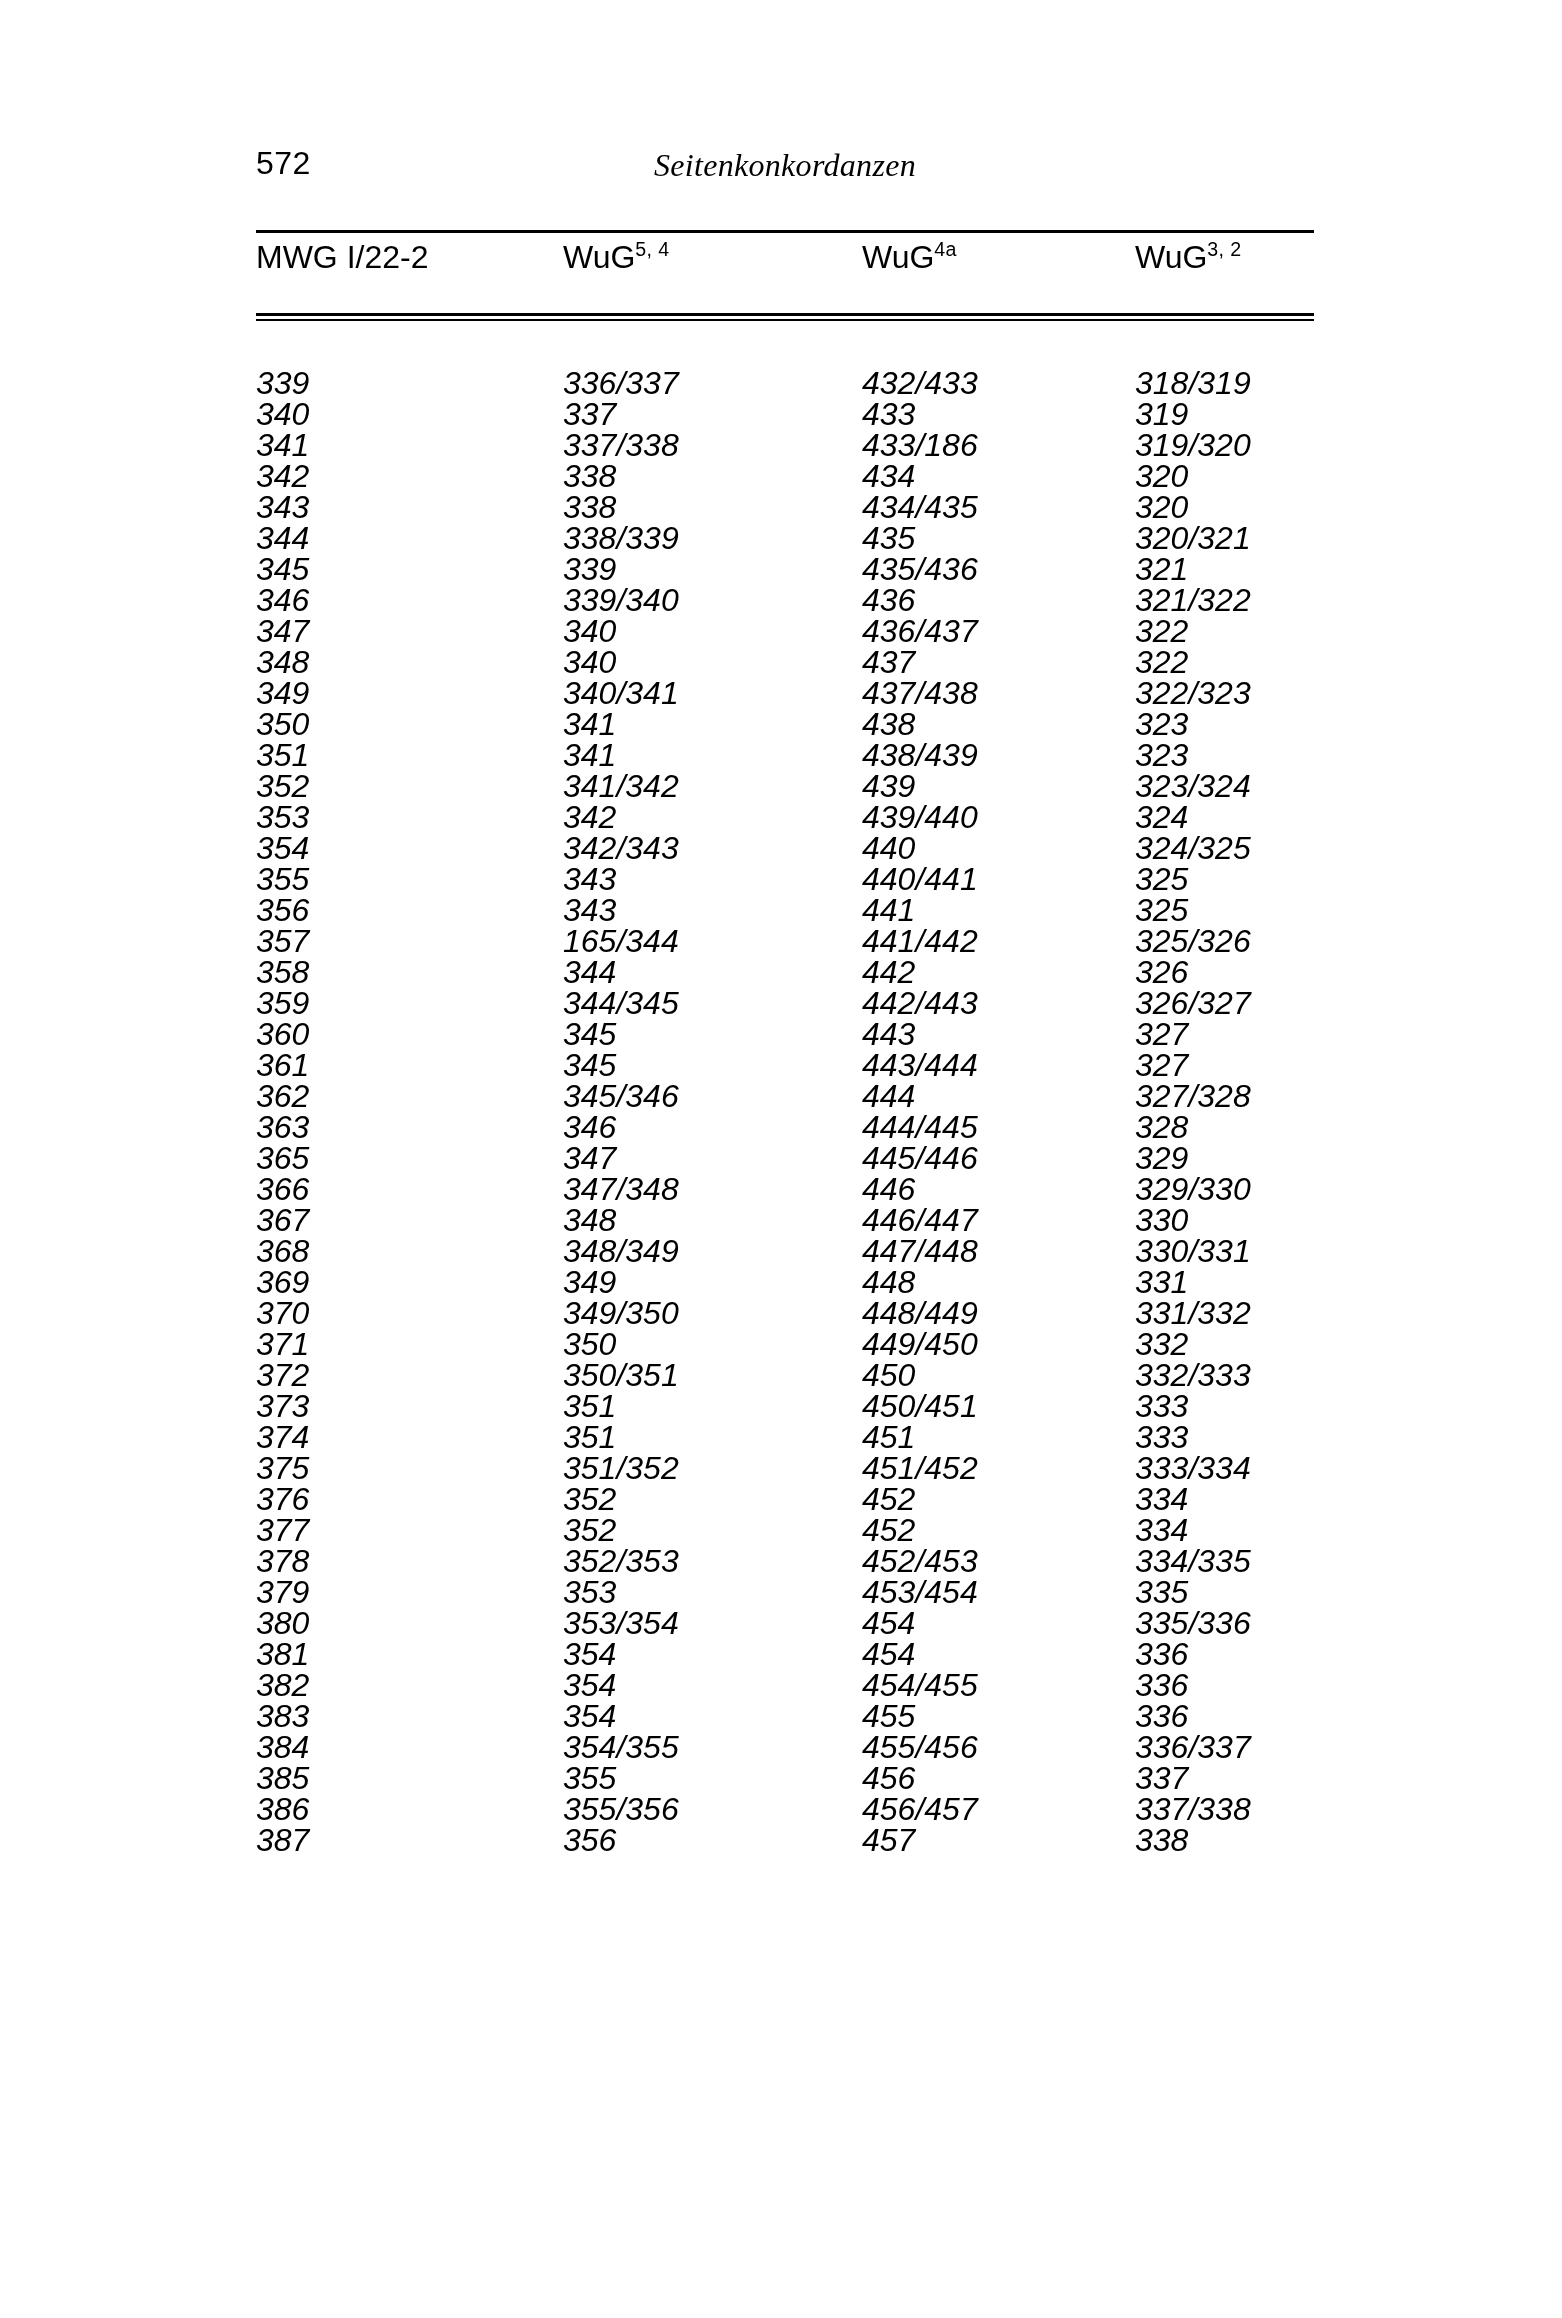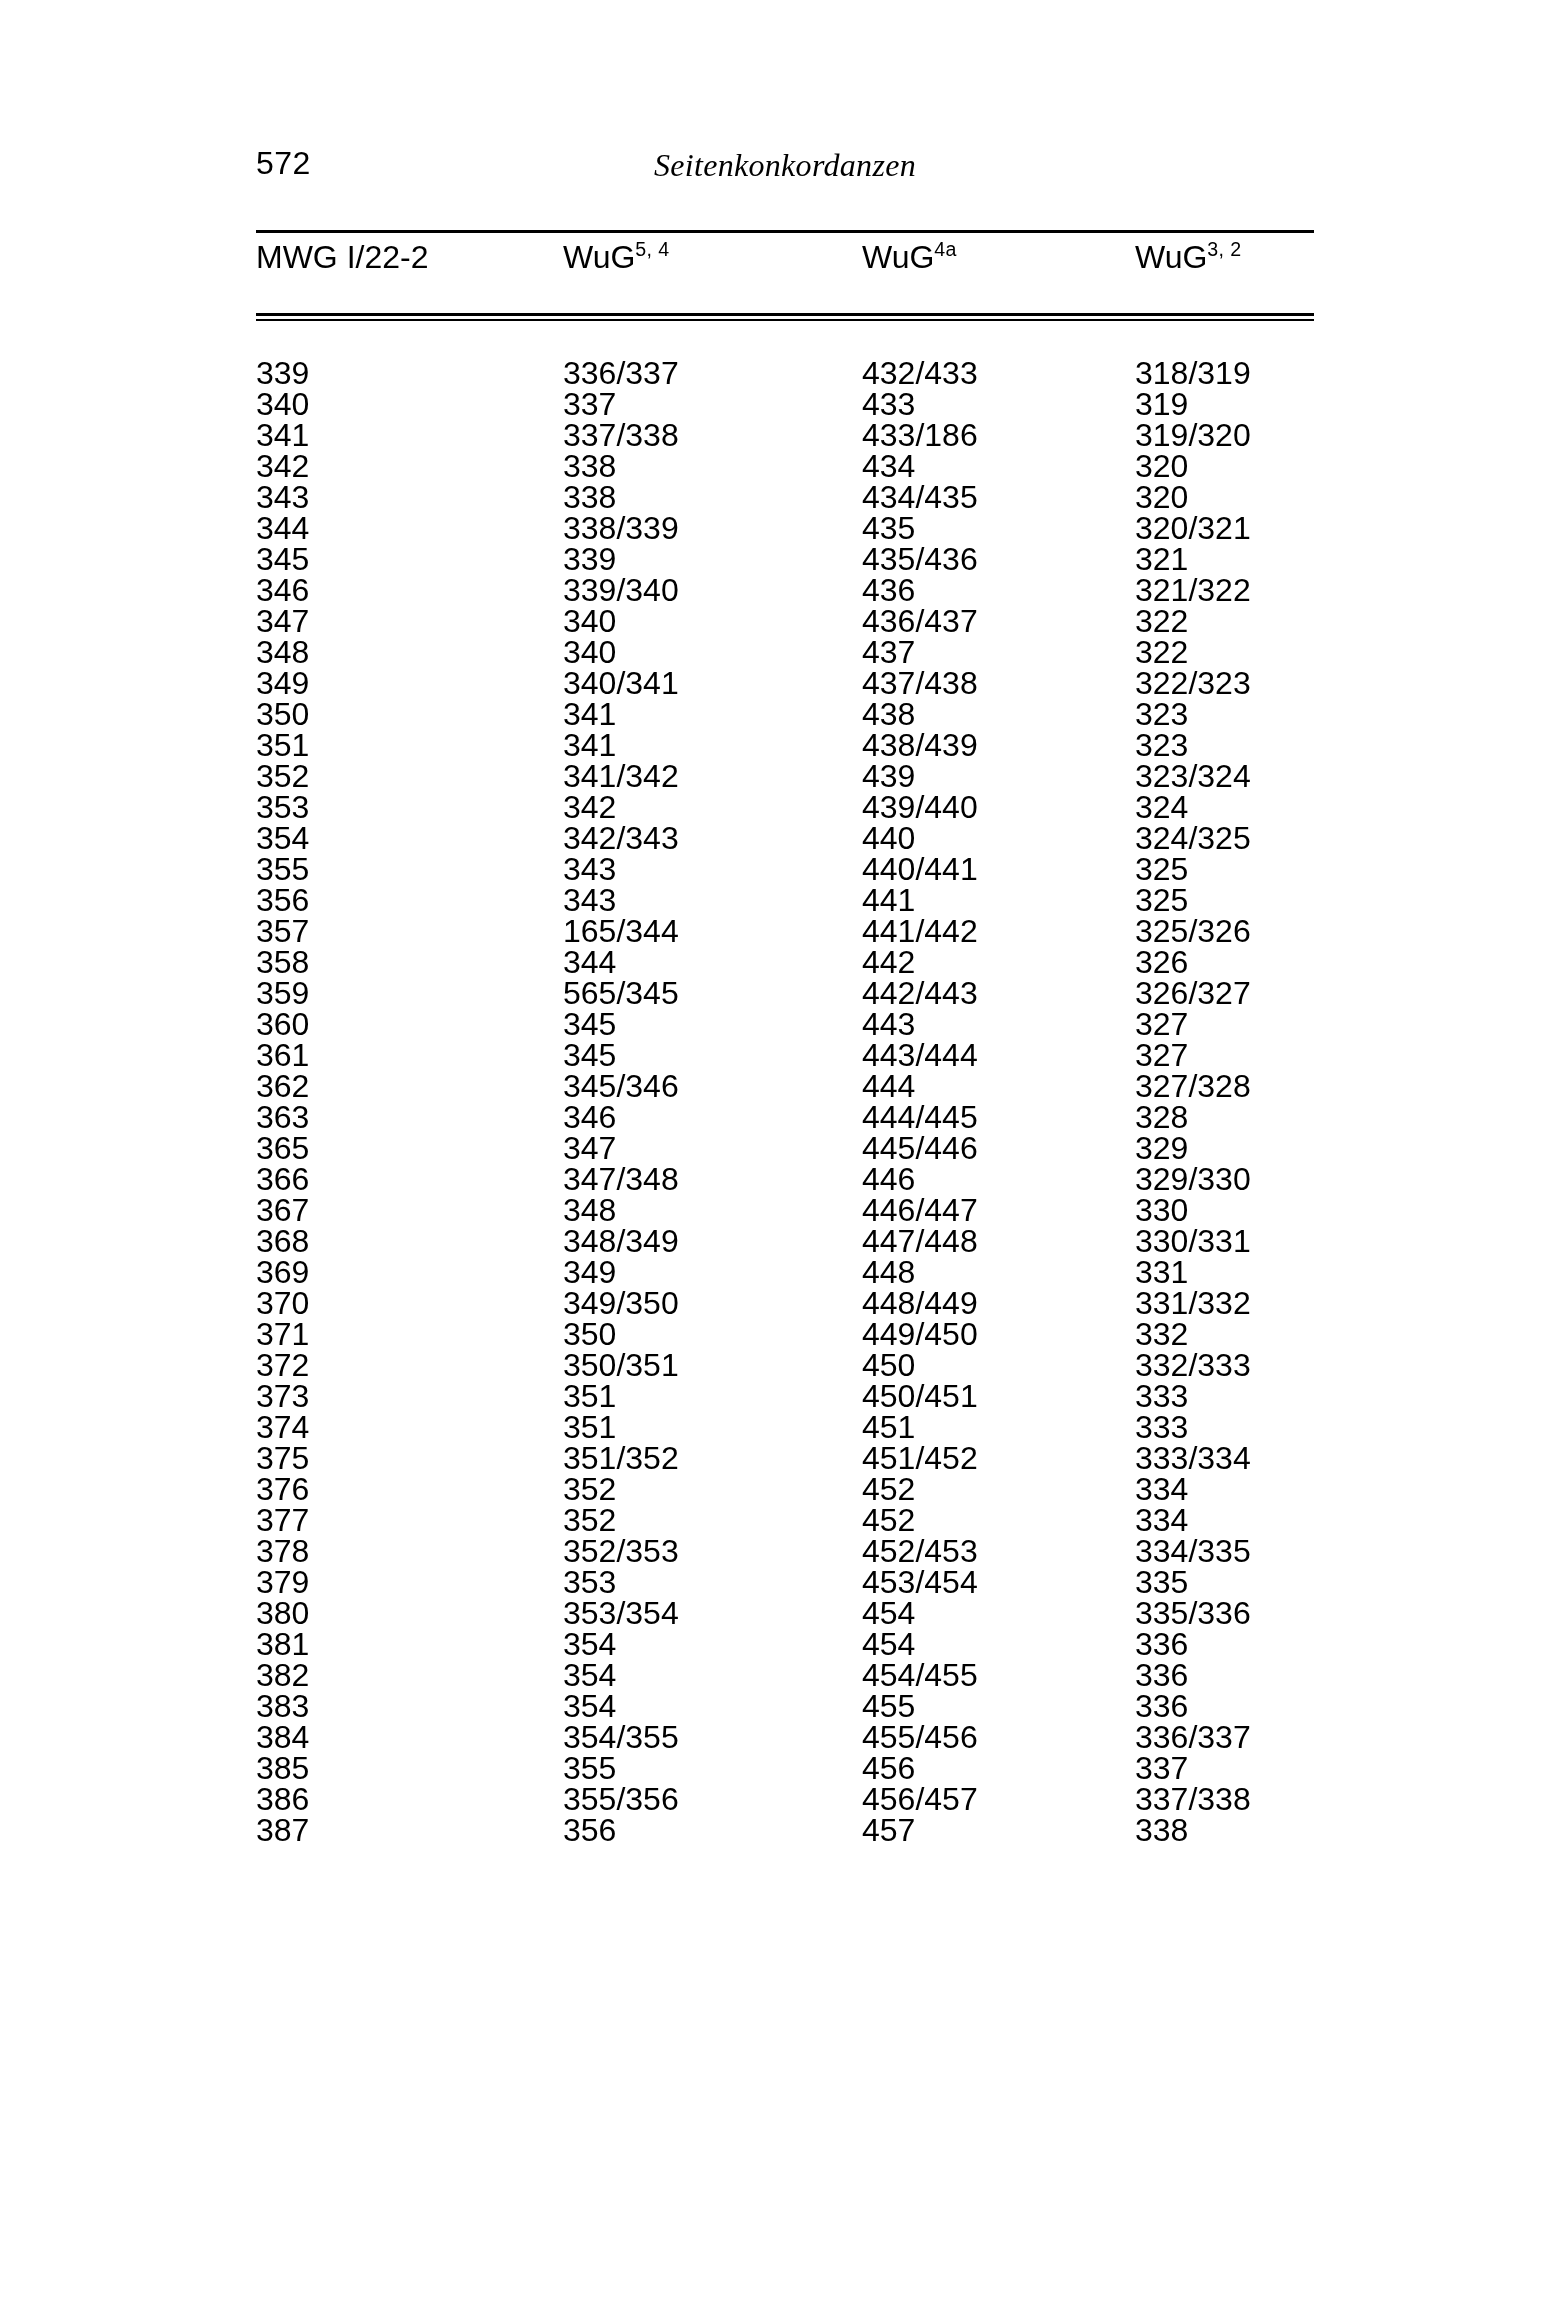--- a/index.html
+++ b/index.html
@@ -85,21 +85,22 @@
     vertical-align: super;
     letter-spacing: 0.4px;
   }
   .c0 { left: 0px; }
   .c1 { left: 307px; }
   .c2 { left: 606px; }
   .c3 { left: 879px; }
 
   .rows {
     position: relative;
-    margin-top: 34px;
+    margin-top: 44px;
+    font-style: italic;
   }
   .row {
     position: relative;
     height: 31px;
   }
   .row .cell {
     position: absolute;
     font-size: 32px;
     top: 0;
     white-space: nowrap;
@@ -256,21 +257,21 @@
           <div class="cell cell-3">325/326</div>
         </div>
         <div class="row">
           <div class="cell cell-0">358</div>
           <div class="cell cell-1">344</div>
           <div class="cell cell-2">442</div>
           <div class="cell cell-3">326</div>
         </div>
         <div class="row">
           <div class="cell cell-0">359</div>
-          <div class="cell cell-1">565/345</div>
+          <div class="cell cell-1">344/345</div>
           <div class="cell cell-2">442/443</div>
           <div class="cell cell-3">326/327</div>
         </div>
         <div class="row">
           <div class="cell cell-0">360</div>
           <div class="cell cell-1">345</div>
           <div class="cell cell-2">443</div>
           <div class="cell cell-3">327</div>
         </div>
         <div class="row">

